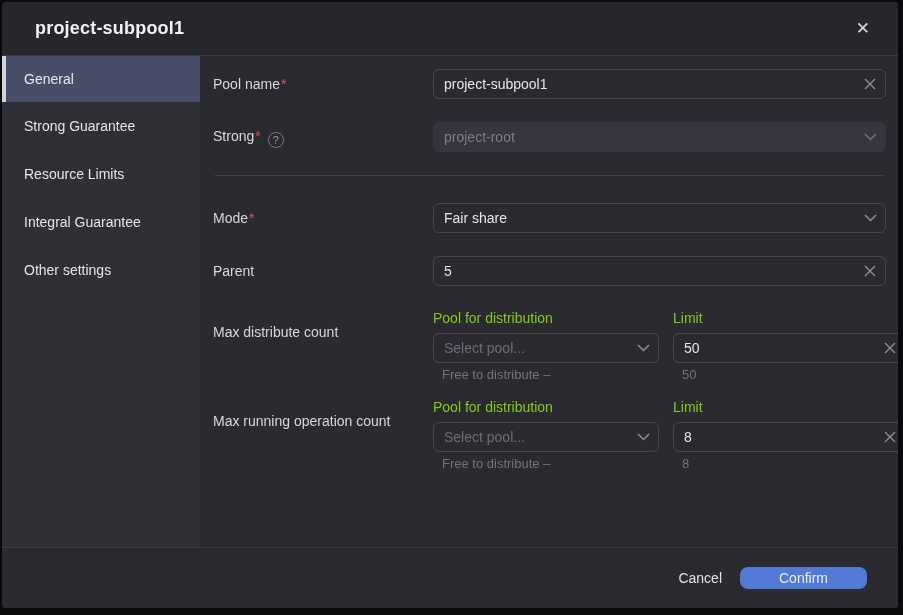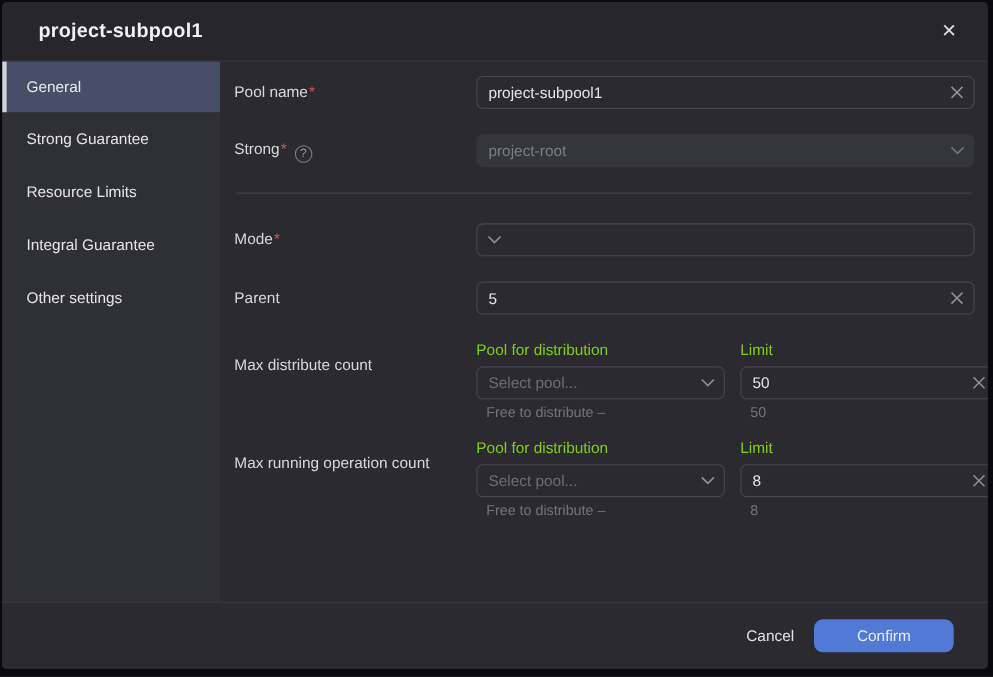--- a/index.html
+++ b/index.html
@@ -80,21 +80,21 @@
   .modal-footer {
     flex:0 0 61px; border-top:1px solid #3a3a40; background:#2a2a30;
     display:flex; align-items:center; justify-content:flex-end; padding-right:31px; 
   }
   .btn-cancel {
     background:none; border:none; color:#e3e3e6; font-size:14px; cursor:pointer;
     padding:8px 18px; font-family:inherit;
   }
   .btn-confirm {
     background:#5379d6; border:none; color:#e9edfb; font-size:14px; cursor:pointer;
-    border-radius:8px; width:127px; height:30px; font-family:inherit;
+    border-radius:8px; width:127px; height:22px; font-family:inherit;
   }
   svg.icon { display:block; }
 </style>
 </head>
 <body>
 
 <div class="modal">
 
   <div class="modal-header">
     <div class="modal-title">project-subpool1</div>
@@ -156,20 +156,21 @@
       </div>
 
       <hr class="divider">
 
       <div class="form-row mode-gap">
         <div class="lbl-col">
           <span class="lbl">Mode</span><span class="req">*</span>
         </div>
         <div class="fld-col">
           <div class="ctl">
+            <input type="text" readonly="" value="Fair share" style="">
             <span class="tail-icon">
               <svg class="icon" width="13" height="8" viewBox="0 0 13 8">
                   <path d="M1 1 L6.5 6.5 L12 1" fill="none" stroke="#8f8f96" stroke-width="1.5"></path>
                 </svg>
             </span>
           </div>
         </div>
       </div>
 
       <div class="form-row">

